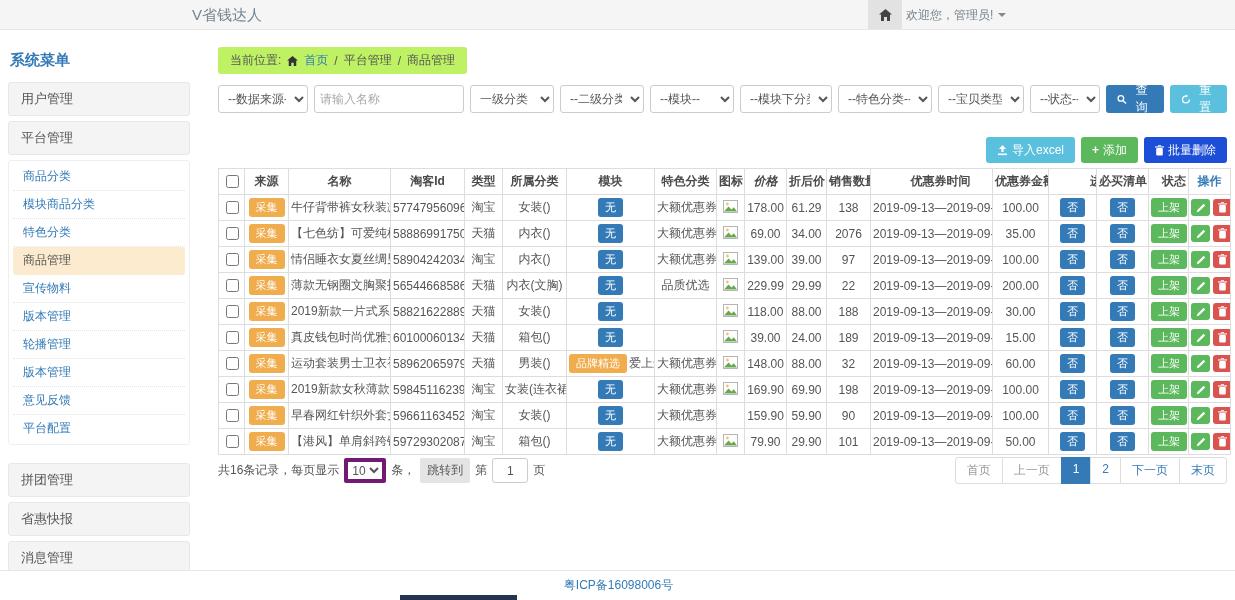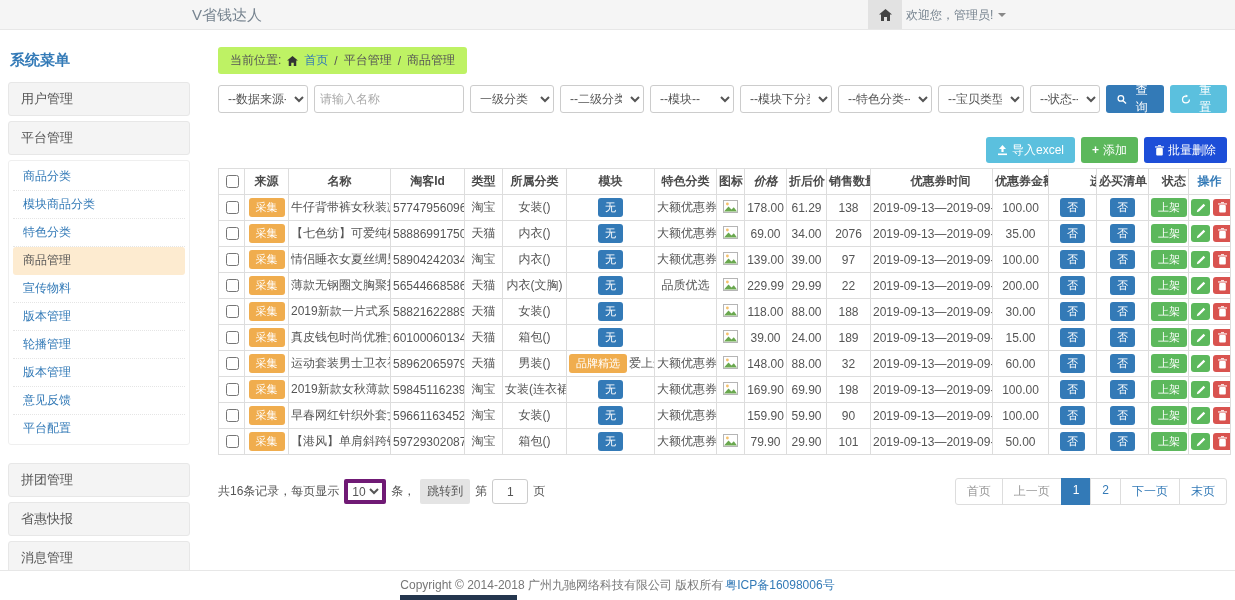--- a/index.html
+++ b/index.html
@@ -45,21 +45,21 @@
   .badge.orange { background: #f0ad4e; }
   .badge.blue { background: #337ab7; }
   .tbtn { display: inline-block; border-radius: 3px; color: #fff; padding: 2px 7px; font-size: 11px; cursor: pointer; }
   .tbtn.blue { background: #337ab7; }
   .tbtn.green { background: #5cb85c; }
   .opbtn { display: inline-flex; width: 19px; height: 17px; align-items: center; justify-content: center; border-radius: 3px; cursor: pointer; vertical-align: middle; }
   .opbtn.edit { background: #5cb85c; margin-right: 3px; }
   .opbtn.del { background: #d9534f; }
   .modtxt { margin-left: 2px; color: #555; }
   
-  .pagebar { margin-top: 23px; display: flex; justify-content: space-between; align-items: center; }
+  .pagebar { margin-top: 2px; display: flex; justify-content: space-between; align-items: center; }
   .pageleft { display: flex; align-items: center; gap: 5px; color: #555; }
   .perpage-select { height: 25px; border: 4px solid #701a75; border-radius: 2px; background: #fff; color: #555; font-size: 12px; }
   .jump { background: #e4e4e4; border-radius: 2px; padding: 4px 7px; color: #555; cursor: pointer; }
   .page-input { width: 36px; height: 25px; border: 1px solid #ccc; border-radius: 3px; text-align: center; font-size: 12px; color: #555; }
   .pager { display: flex; }
   .pager .pg { border: 1px solid #ddd; padding: 4px 11px; margin-left: -1px; color: #337ab7; cursor: pointer; background: #fff; }
   .pager .pg:first-child { border-radius: 3px 0 0 3px; margin-left: 0; }
   .pager .pg:last-child { border-radius: 0 3px 3px 0; }
   .pager .pg.muted { color: #999; }
   .pager .pg.active { background: #337ab7; color: #fff; border-color: #337ab7; }
@@ -548,16 +548,15 @@
         <span class="pg muted">上一页</span>
         <span class="pg active">1</span>
         <span class="pg">2</span>
         <span class="pg">下一页</span>
         <span class="pg">末页</span>
       </div>
   </div>
 </div>
 
 <div class="footer">
-  <span>Copyright © 2014-2018 广州九驰网络科技有限公司 版权所有</span>
   <span class="icp">粤ICP备16098006号</span>
 </div>
 <div class="dark-strip"></div>
 
 </body></html>

